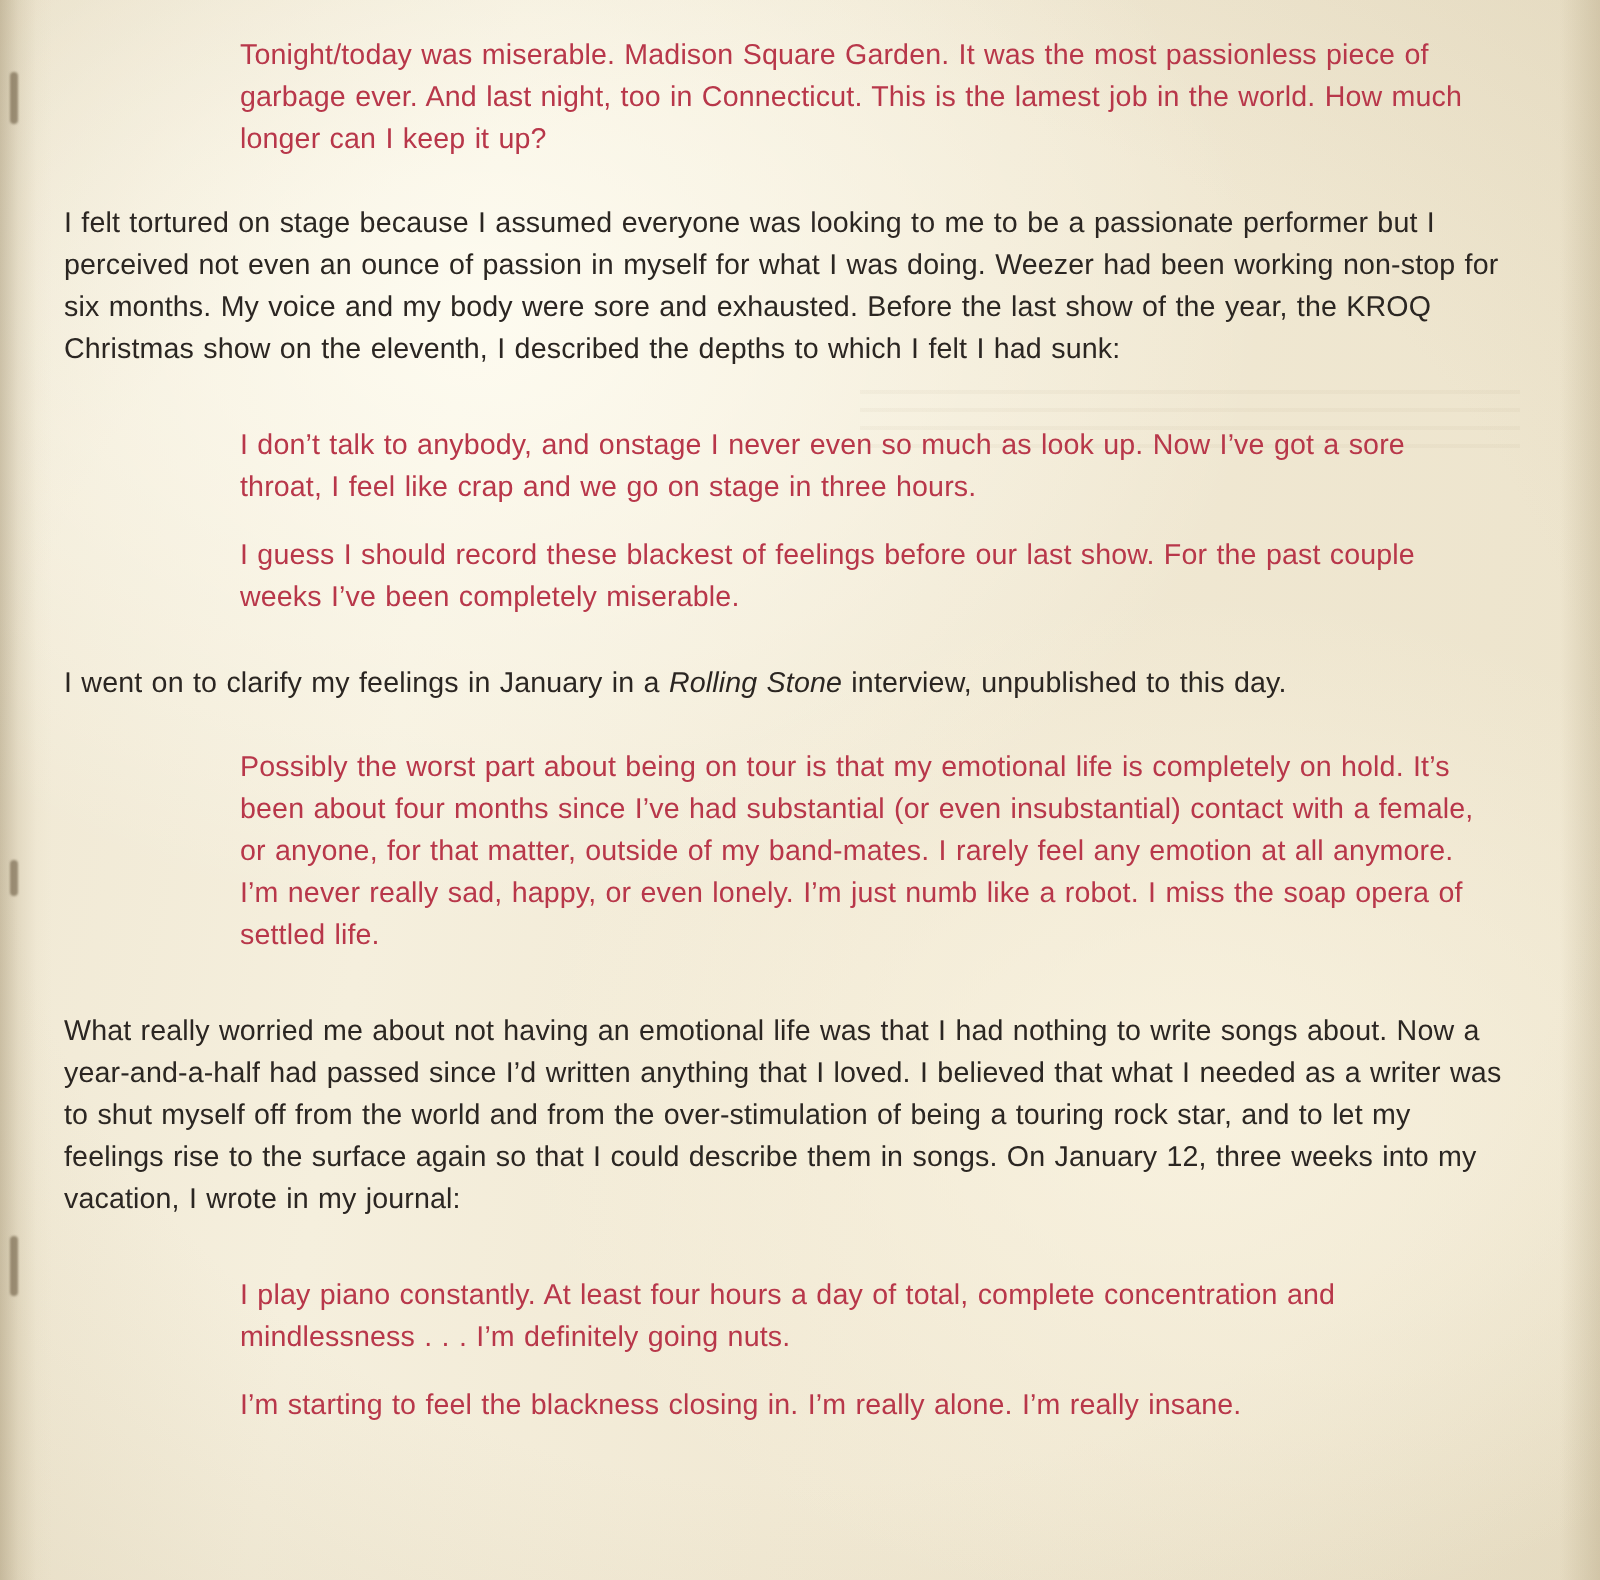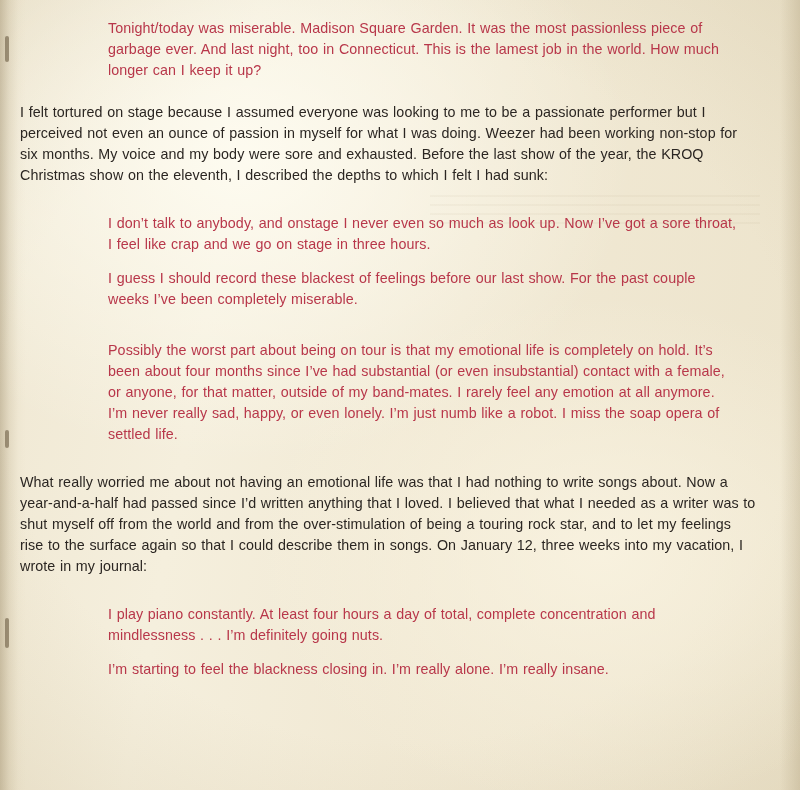--- a/index.html
+++ b/index.html
@@ -65,21 +65,21 @@
     position: absolute;
     top: 195px; left: 430px;
     width: 330px; height: 30px;
     background: repeating-linear-gradient(to bottom, rgba(150,130,95,0.10) 0px, rgba(150,130,95,0.10) 2px, rgba(0,0,0,0) 2px, rgba(0,0,0,0) 9px);
     opacity: 0.55;
     pointer-events: none;
   }
 
   #content {
     position: relative;
-    padding: 18px 36px 0 20px;
+    padding: 18px 36px 0 32px;
     box-sizing: border-box;
   }
 
   
   p {
     margin: 0 0 13px 0;
     font-size: 14.3px;
     line-height: 1.47;
     letter-spacing: 0.07px;
     word-spacing: 0.6px;
@@ -124,20 +124,21 @@
 
     <p class="quote">I don’t talk to anybody, and onstage I never even so much as look up.  Now I’ve got a sore throat, I feel like crap and we go on stage in three hours.</p>
     <p class="quote quote-tight">I guess I should record these blackest of feelings before our last show.  For the past couple weeks I’ve been completely miserable.</p>
 
     <div class="spacer-8"></div>
 
 
     <div class="spacer-14"></div>
 
 
+    <p class="body-text"><span>I went on to clarify my feelings in January in a </span><em>Rolling Stone</em><span> interview, unpublished to this day.</span></p>
 
     <div class="spacer-8"></div>
 
     <p class="quote">Possibly the worst part about being on tour is that my emotional life is completely on hold.  It’s been about four months since I’ve had substantial (or even insubstantial) contact with a female, or anyone, for that matter, outside of my band-mates.  I rarely feel any emotion at all anymore.  I’m never really sad, happy, or even lonely.  I’m just numb like a robot.  I miss the soap opera of settled life.</p>
 
     <div class="spacer-14"></div>
 
     <p class="body-text">What really worried me about not having an emotional life was that I had nothing to write songs about.  Now a year-and-a-half had passed since I’d written anything that I loved.  I believed that what I needed as a writer was to shut myself off from the world and from the over-stimulation of being a touring rock star, and to let my feelings rise to the surface again so that I could describe them in songs.  On January 12, three weeks into my vacation, I wrote in my journal:</p>
 
     <div class="spacer-14"></div>

